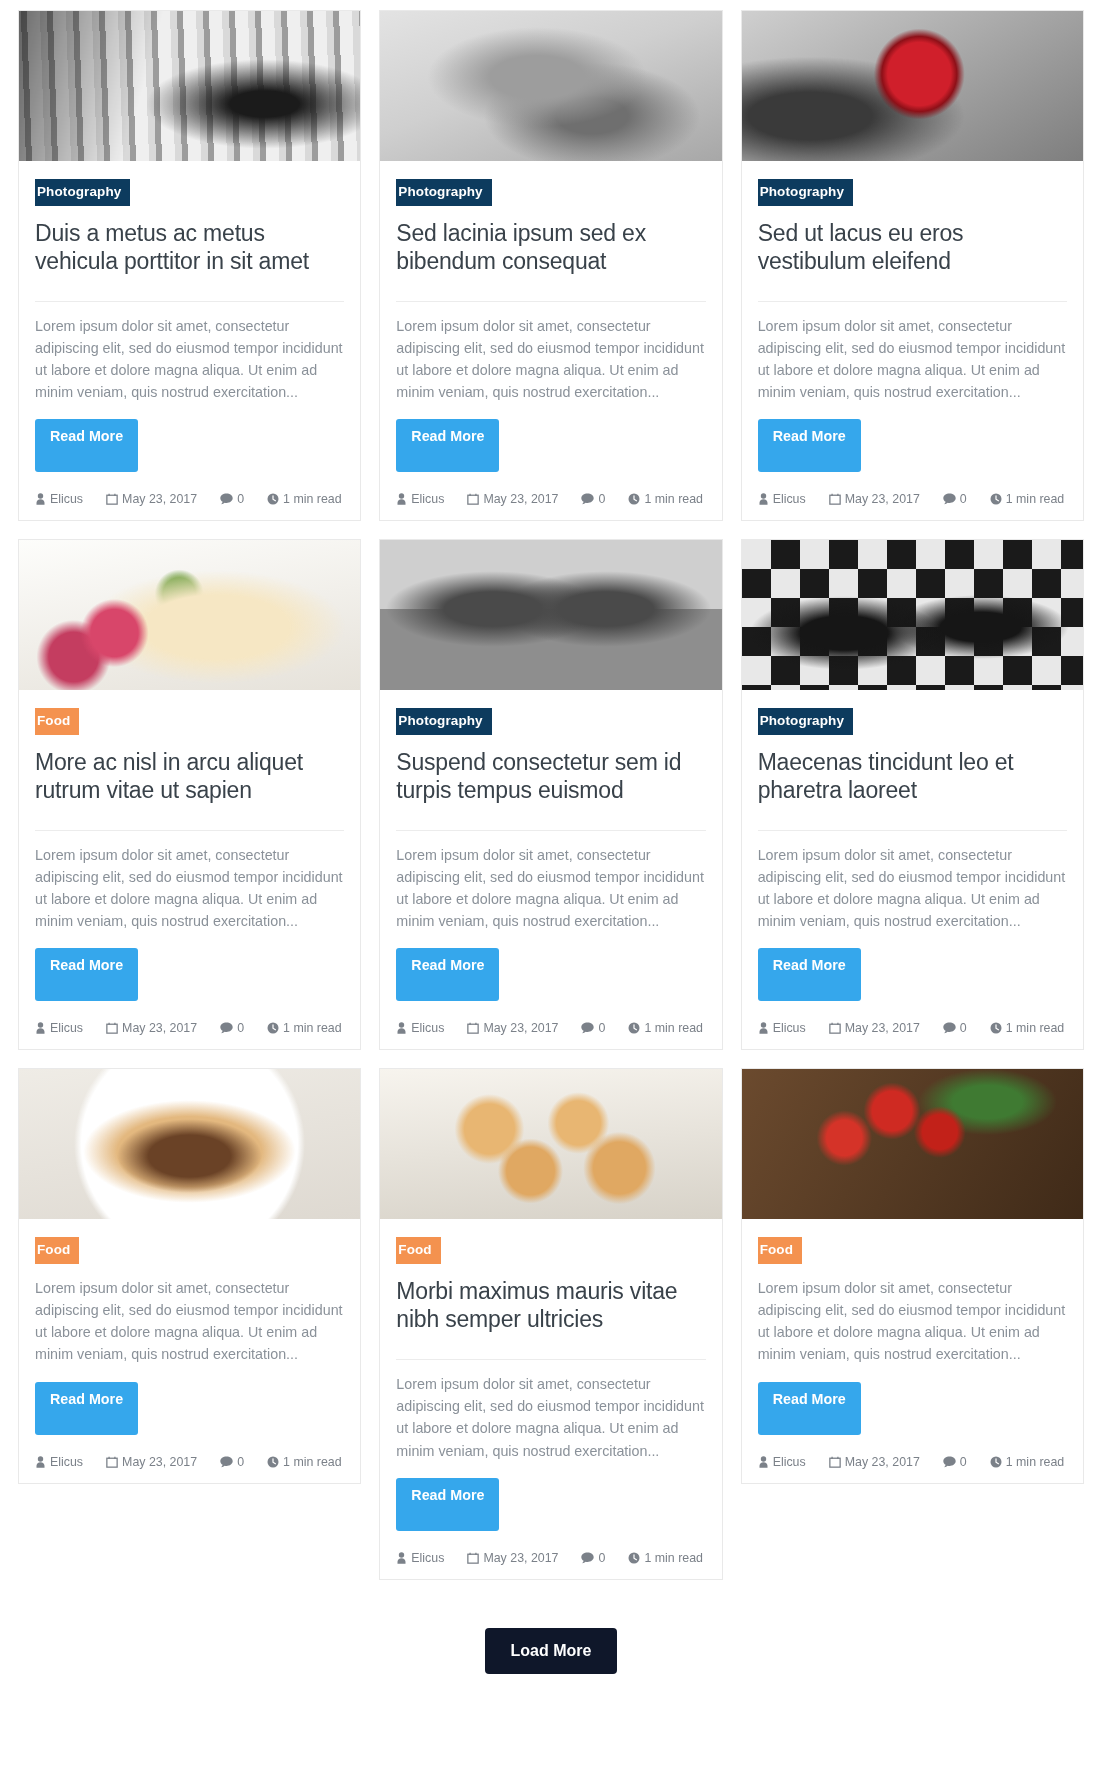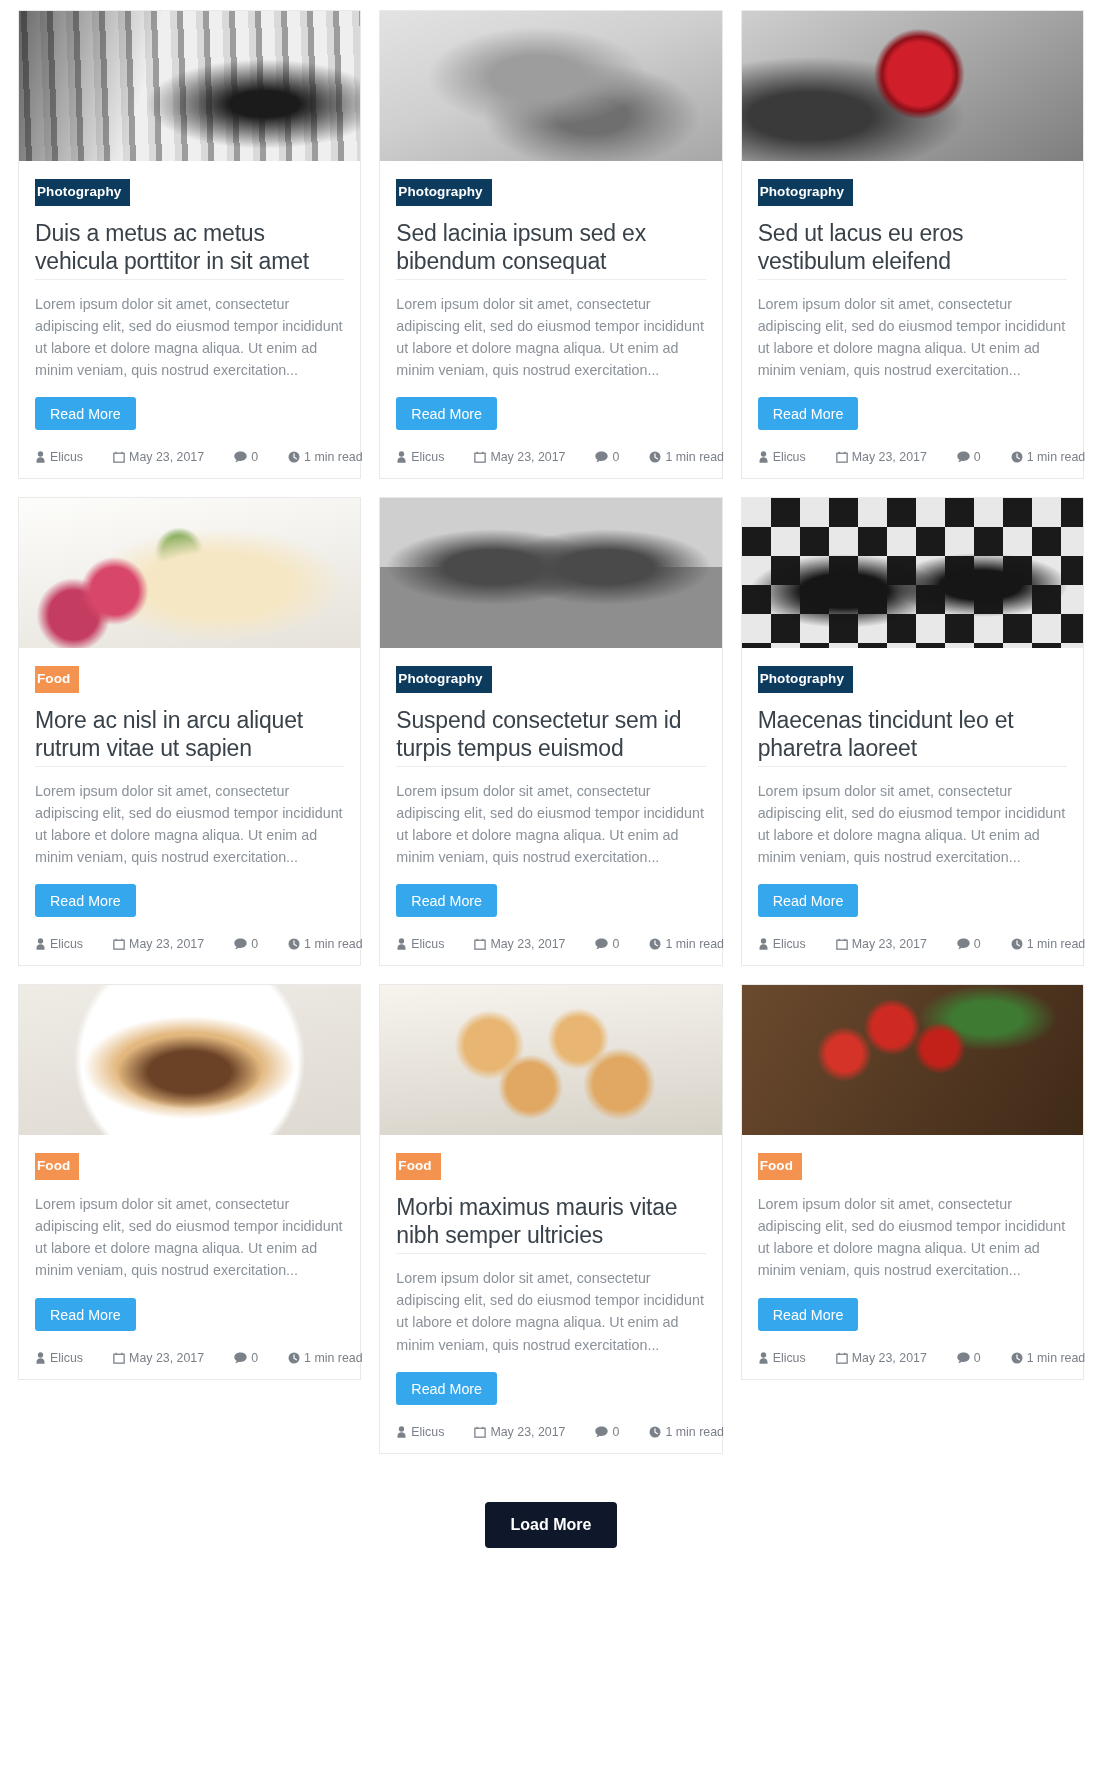--- a/index.html
+++ b/index.html
@@ -62,51 +62,51 @@
   .badge.cat-photography { background: #0d3b5e; }
   .badge.cat-food { background: #f4924f; }
 
   .card-title {
     margin-top: 13px;
     font-size: 23px;
     line-height: 1.22;
     font-weight: normal;
     color: #39424a;
     letter-spacing: -.2px;
-    padding-bottom: 4px;
+    padding-bottom: 26px;
     border-bottom: 1px solid #ececec;
   }
 
   .card-excerpt {
     margin-top: 13px;
     font-size: 14.3px;
     line-height: 1.55;
     color: #8a9199;
   }
 
   .read-more {
     display: inline-block;
     margin-top: 16px;
     background: #35a7ec;
     color: #ffffff;
     font-size: 14.3px;
-    font-weight: normal;
-    padding: 9px 15px 8px 15px;
+    font-weight: bold;
+    padding: 9px 15px 28px 15px;
     border: none;
     border-radius: 3px;
     cursor: pointer;
     font-family: inherit;
   }
 
   .card-meta {
     margin-top: 20px;
     display: flex;
     align-items: center;
     flex-wrap: nowrap;
-    gap: 30px;
+    gap: 23px;
     font-size: 12.4px;
     color: #7b8189;
   }
 
   .meta-item {
     display: flex;
     align-items: center;
     gap: 4px;
     white-space: nowrap;
   }

